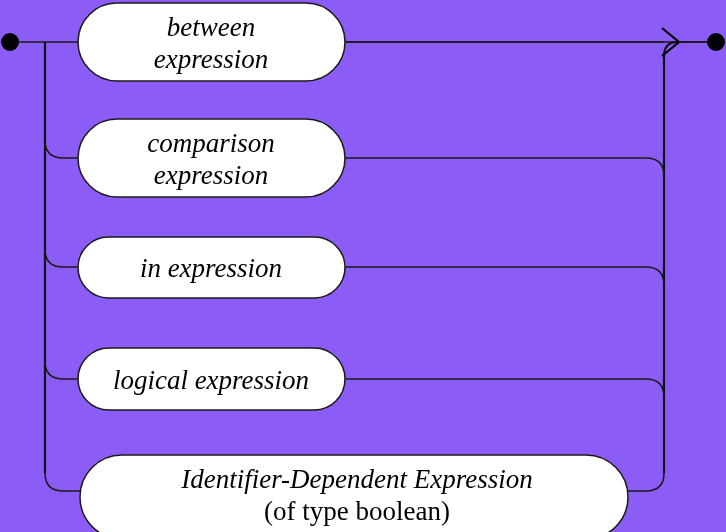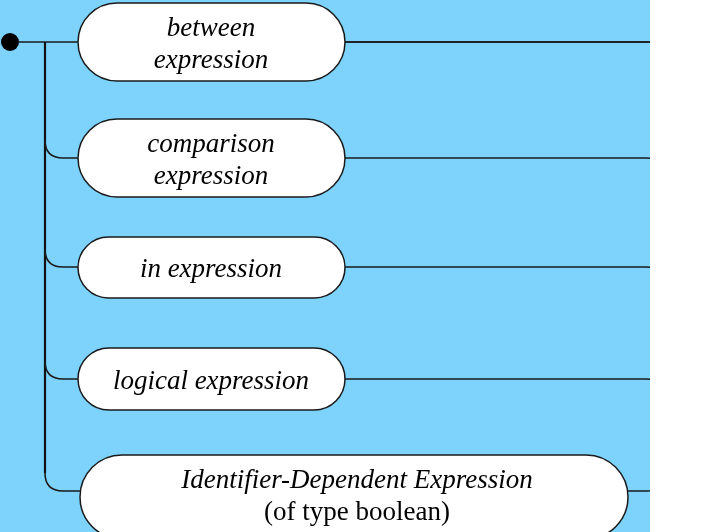--- a/index.html
+++ b/index.html
@@ -2,23 +2,23 @@
 <html><head>
 <meta charset="utf-8">
 <style>
   html, body {
     margin: 0;
     padding: 0;
     background: #ffffff;
   }
   #diagram-root {
     position: relative;
-    width: 650px;
+    width: 726px;
     height: 532px;
-    background: #7dd3fc;
+    background: #8b5cf6;
     overflow: hidden;
     font-family: "Liberation Serif", "DejaVu Serif", serif;
   }
   svg#railroad {
     display: block;
     width: 726px;
     height: 532px;
   }
   .rail {
     fill: none;

